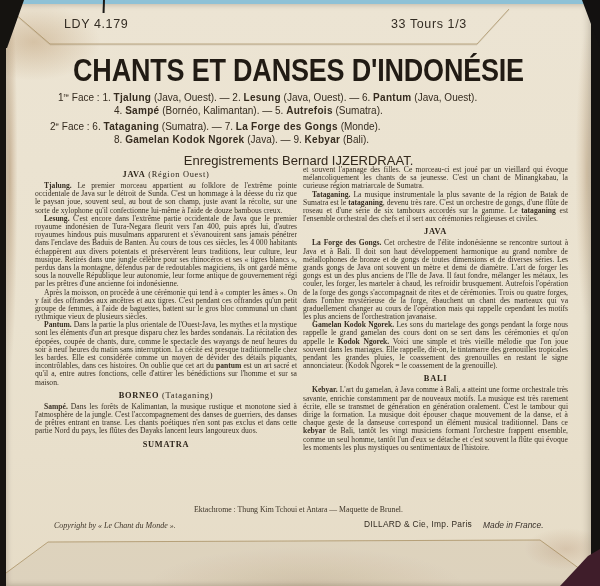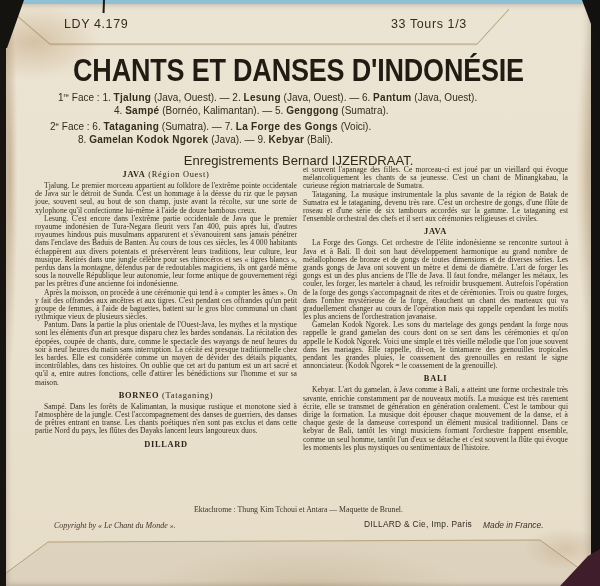--- a/index.html
+++ b/index.html
@@ -21,28 +21,28 @@
   .format{position:absolute;left:385px;top:13px;font-size:12.5px;letter-spacing:.6px;color:#332c23;}
   .title{position:absolute;left:0;top:49px;width:100%;margin:0;text-align:center;
          font-size:27px;font-weight:bold;letter-spacing:-.2px;color:#211b14;
          transform:scaleY(1.18);transform-origin:center top;white-space:nowrap;}
   .tracklist{position:absolute;left:0;top:87px;width:100%;font-size:10px;color:#352b1f;}
   .tl{height:14.4px;white-space:nowrap;}
   .tl .b{font-weight:bold;letter-spacing:.3px;}
   .tl-1{padding-left:52px;}
   .tl-2{padding-left:108px;}
   .tl-3{padding-left:44px;}
-  .tl-4{padding-left:72px;}
+  .tl-4{padding-left:108px;}
   .credit{text-align:center;font-size:13px;margin-top:4px;color:#32281c;}
   sup{font-size:62%;vertical-align:super;}
   .col{position:absolute;top:162px;font-family:"Liberation Serif",serif;font-size:7.6px;
        line-height:1.08;color:#372e23;text-align:justify;}
   .col-left{left:29px;width:262px;}
   .col-right{left:297px;width:265px;}
-  .col .b{font-weight:normal;}
+  .col .b{font-weight:bold;}
   .sec{margin:4px 0 3px;text-align:center;font-size:8.4px;font-weight:normal;
        letter-spacing:.7px;color:#2d251b;}
   .sec .b{font-weight:bold;}
   p.para{margin:0;text-indent:9px;}
   p.noindent{text-indent:0;}
   .sig{text-align:right;margin-top:2px;padding-right:4px;font-size:7.8px;}
   .foot-ekta{position:absolute;left:0;top:501px;width:100%;text-align:center;
              font-family:"Liberation Serif",serif;font-size:7.8px;color:#3c3327;}
   .foot-copy{position:absolute;left:48px;top:517px;font-family:"Liberation Serif",serif;
              font-style:italic;font-size:8px;color:#3c3327;}
@@ -66,35 +66,35 @@
       <path d="M 0 569 L 42 538 L 534 536 L 585 573" fill="none" stroke="#a08554" stroke-width="0.9" opacity="0.75"></path>
     </svg>
 
     <span class="catalog">LDY 4.179</span>
     <span class="format">33 Tours 1/3</span>
 
     <h1 class="title">CHANTS ET DANSES D'INDONÉSIE</h1>
 
     <div class="tracklist">
       <div class="tl tl-1"><span>1</span><sup>re</sup><span> Face : 1. </span><span class="b">Tjalung</span><span> (Java, Ouest). — 2. </span><span class="b">Lesung</span><span> (Java, Ouest). — 6. </span><span class="b">Pantum</span><span> (Java, Ouest).</span></div>
-      <div class="tl tl-2"><span>4. </span><span class="b">Sampé</span><span> (Bornéo, Kalimantan). — 5. </span><span class="b">Genggong</span><span> (Sumatra).</span></div>
-      <div class="tl tl-3"><span>2</span><sup>e</sup><span> Face : 6. </span><span class="b">Tataganing</span><span> (Sumatra). — 7. </span><span class="b">La Forge des Gongs</span><span> (Voici).</span></div>
+      <div class="tl tl-2"><span>4. </span><span class="b">Sampé</span><span> (Bornéo, Kalimantan). — 5. </span><span class="b">Autrefois</span><span> (Sumatra).</span></div>
+      <div class="tl tl-3"><span>2</span><sup>e</sup><span> Face : 6. </span><span class="b">Tataganing</span><span> (Sumatra). — 7. </span><span class="b">La Forge des Gongs</span><span> (Monde).</span></div>
       <div class="tl tl-4"><span>8. </span><span class="b">Gamelan Kodok Ngorek</span><span> (Java). — 9. </span><span class="b">Kebyar</span><span> (Bali).</span></div>
       <div class="credit">Enregistrements Bernard IJZERDRAAT.</div>
     </div>
 
     <div class="col col-left">
       <h3 class="sec"><span class="b">JAVA</span><span> (Région Ouest)</span></h3>
       <p class="para"><span class="b">Tjalung.</span><span> Le premier morceau appartient au folklore de l'extrême pointe occidentale de Java sur le détroit de Sunda. C'est un hommage à la déesse du riz que le paysan joue, souvent seul, au bout de son champ, juste avant la récolte, sur une sorte de xylophone qu'il confectionne lui-même à l'aide de douze bambous creux.</span></p>
       <p class="para"><span class="b">Lesung.</span><span> C'est encore dans l'extrême partie occidentale de Java que le premier royaume indonésien de Tura-Negara fleurit vers l'an 400, puis après lui, d'autres royaumes hindous puis musulmans apparurent et s'évanouirent sans jamais pénétrer dans l'enclave des Baduis de Banten. Au cours de tous ces siècles, les 4 000 habitants échappèrent aux divers potentats et préservèrent leurs traditions, leur culture, leur musique. Retirés dans une jungle célèbre pour ses rhinocéros et ses « tigres blancs », perdus dans la montagne, défendus par de redoutables magiciens, ils ont gardé même sous la nouvelle République leur autonomie, leur forme antique de gouvernement régi par les prêtres d'une ancienne foi indonésienne.</span></p>
       <p class="para"><span>Après la moisson, on procède à une cérémonie qui tend à « compter les âmes ». On y fait des offrandes aux ancêtres et aux tigres. C'est pendant ces offrandes qu'un petit groupe de femmes, à l'aide de baguettes, battent sur le gros bloc communal un chant rythmique vieux de plusieurs siècles.</span></p>
       <p class="para"><span class="b">Pantum.</span><span> Dans la partie la plus orientale de l'Ouest-Java, les mythes et la mystique sont les éléments d'un art presque disparu chez les bardes sondanais. La récitation des épopées, coupée de chants, dure, comme le spectacle des wayangs de neuf heures du soir à neuf heures du matin sans interruption. La cécité est presque traditionnelle chez les bardes. Elle est considérée comme un moyen de dévider des détails piquants, incontrôlables, dans ces histoires. On oublie que cet art du </span><span class="b">pantum</span><span> est un art sacré et qu'il a, entre autres fonctions, celle d'attirer les bénédictions sur l'homme et sur sa maison.</span></p>
       <h3 class="sec"><span class="b">BORNEO</span><span> (Tataganing)</span></h3>
       <p class="para"><span class="b">Sampé.</span><span> Dans les forêts de Kalimantan, la musique rustique et monotone sied à l'atmosphère de la jungle. C'est l'accompagnement des danses de guerriers, des danses de prêtres entrant en transe. Les chants poétiques n'en sont pas exclus et dans cette partie Nord du pays, les flûtes des Dayaks lancent leurs langoureux duos.</span></p>
-      <h3 class="sec"><span class="b">DILLARD</span></h3>
+      <h3 class="sec"><span class="b">SUMATRA</span></h3>
     </div>
 
     <div class="col col-right">
       <p class="para noindent"><span>et souvent l'apanage des filles. Ce morceau-ci est joué par un vieillard qui évoque mélancoliquement les chants de sa jeunesse. C'est un chant de Minangkabau, la curieuse région matriarcale de Sumatra.</span></p>
       <p class="para"><span class="b">Tataganing.</span><span> La musique instrumentale la plus savante de la région de Batak de Sumatra est le </span><span class="b">tataganing</span><span>, devenu très rare. C'est un orchestre de gongs, d'une flûte de roseau et d'une série de six tambours accordés sur la gamme. Le </span><span class="b">tataganing</span><span> est l'ensemble orchestral des chefs et il sert aux cérémonies religieuses et civiles.</span></p>
       <h3 class="sec"><span class="b">JAVA</span></h3>
       <p class="para"><span class="b">La Forge des Gongs.</span><span> Cet orchestre de l'élite indonésienne se rencontre surtout à Java et à Bali. Il doit son haut développement harmonique au grand nombre de métallophones de bronze et de gongs de toutes dimensions et de diverses séries. Les grands gongs de Java ont souvent un mètre et demi de diamètre. L'art de forger les gongs est un des plus anciens de l'Ile de Java. Il faut fondre, mélanger les métaux, les couler, les forger, les marteler à chaud, les refroidir brusquement. Autrefois l'opération de la forge des gongs s'accompagnait de rites et de cérémonies. Trois ou quatre forges, dans l'ombre mystérieuse de la forge, ébauchent un chant des marteaux qui va graduellement changer au cours de l'opération mais qui rappelle cependant les motifs les plus anciens de l'orchestration javanaise.</span></p>
       <p class="para"><span class="b">Gamelan Kodok Ngorek.</span><span> Les sons du martelage des gongs pendant la forge nous rappelle le grand gamelan des cours dont on se sert dans les cérémonies et qu'on appelle le </span><span class="b">Kodok Ngorek.</span><span> Voici une simple et très vieille mélodie que l'on joue souvent dans les mariages. Elle rappelle, dit-on, le tintamarre des grenouilles tropicales pendant les grandes pluies, le coassement des grenouilles en restant le signe annonciateur. (Kodok Ngorek = le coassement de la grenouille).</span></p>
       <h3 class="sec"><span class="b">BALI</span></h3>
       <p class="para"><span class="b">Kebyar.</span><span> L'art du gamelan, à Java comme à Bali, a atteint une forme orchestrale très savante, enrichie constamment par de nouveaux motifs. La musique est très rarement écrite, elle se transmet de génération en génération oralement. C'est le tambour qui dirige la formation. La musique doit épouser chaque mouvement de la danse, et à chaque geste de la danseuse correspond un élément musical traditionnel. Dans ce </span><span class="b">kebyar</span><span> de Bali, tantôt les vingt musiciens formant l'orchestre frappent ensemble, comme un seul homme, tantôt l'un d'eux se détache et c'est souvent la flûte qui évoque les moments les plus mystiques ou sentimentaux de l'histoire.</span></p>

